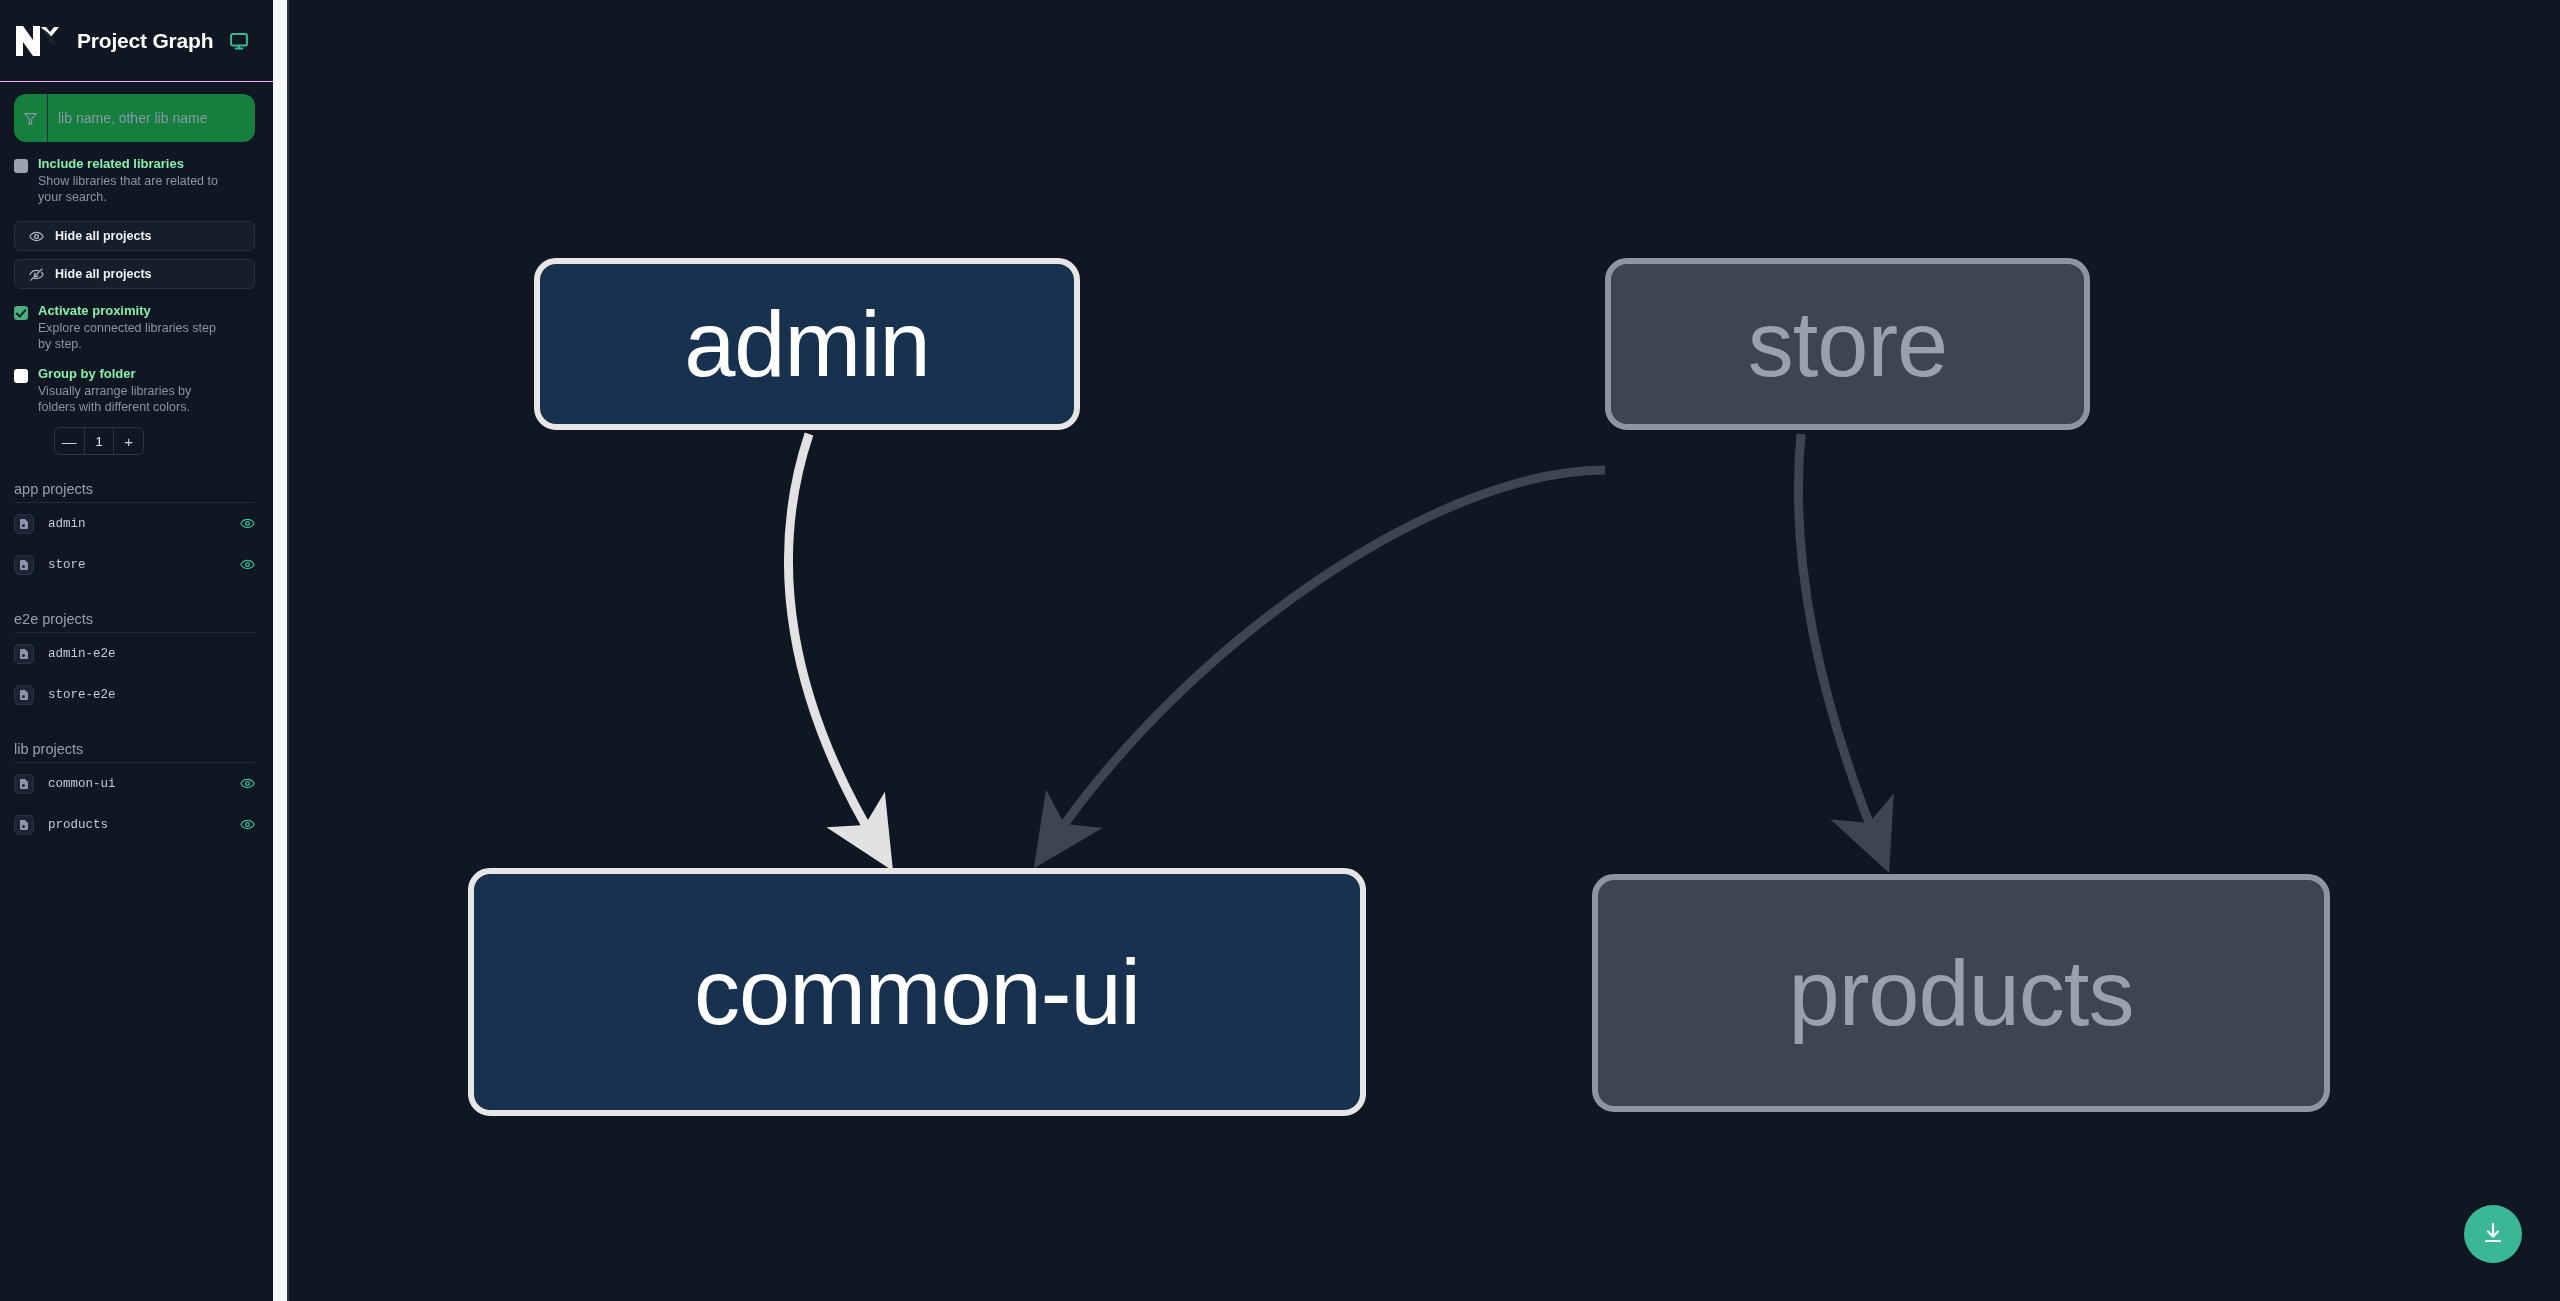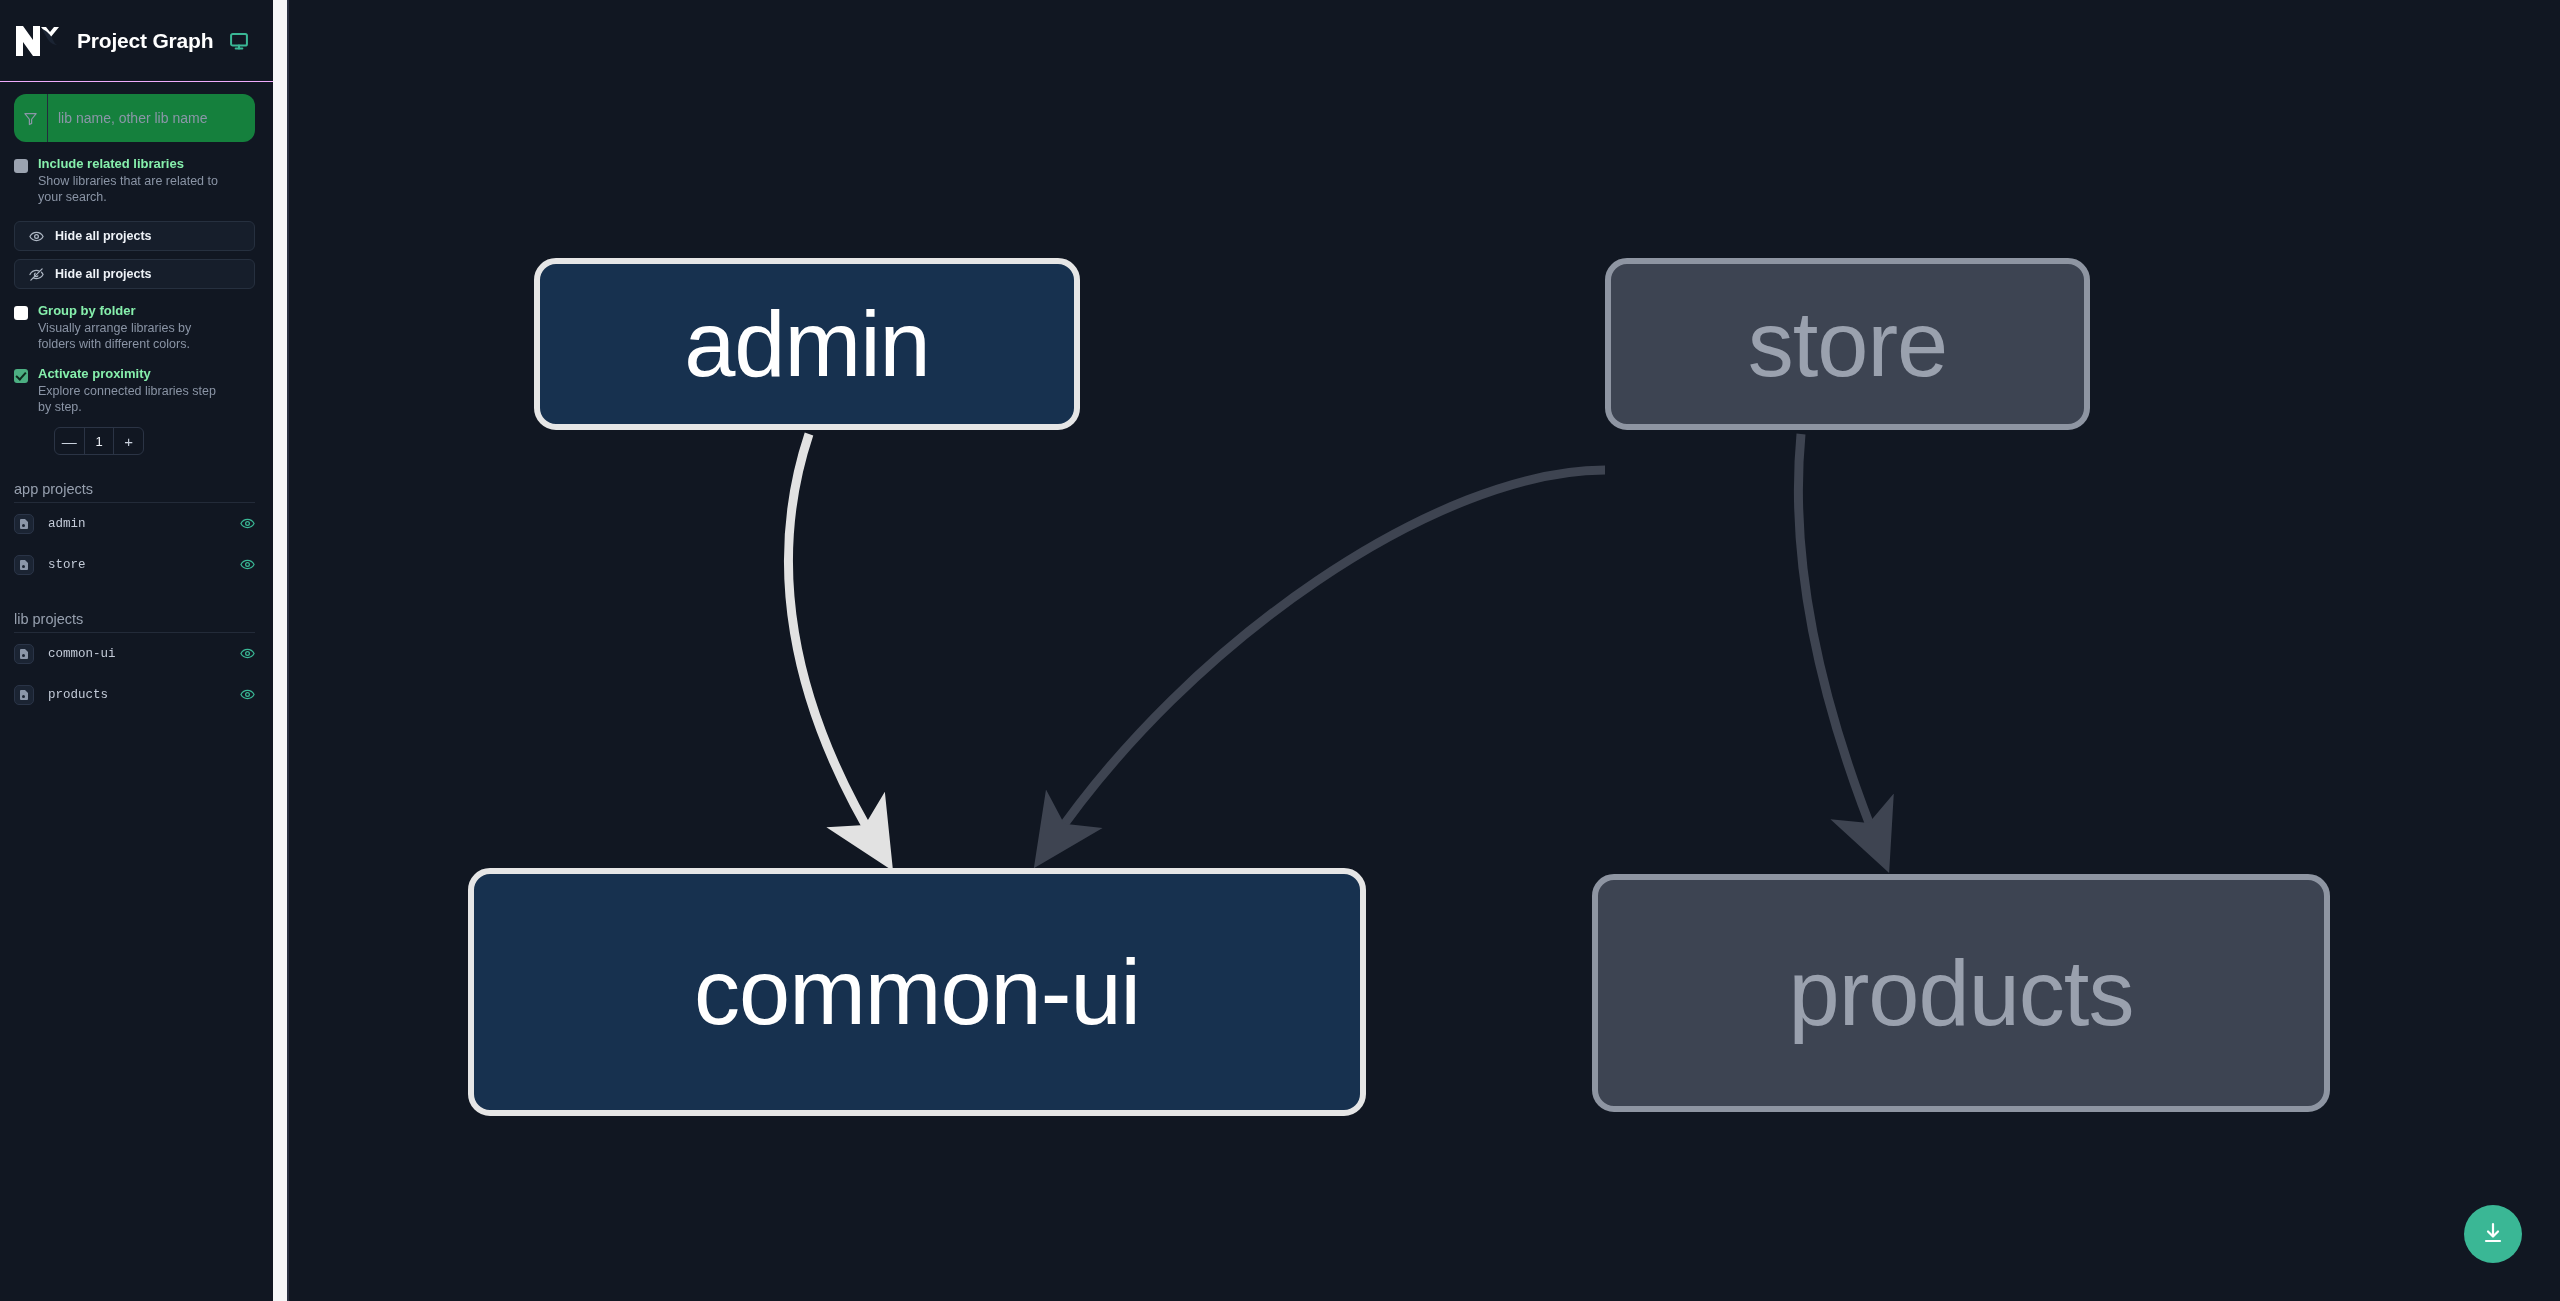--- a/index.html
+++ b/index.html
@@ -226,35 +226,35 @@
             <path d="M1.5 12S5 5.5 12 5.5c1.6 0 3 .3 4.3.9M20 8.4c1.6 1.7 2.5 3.6 2.5 3.6S19 18.5 12 18.5c-1.8 0-3.4-.4-4.7-1"></path>
             <path d="M9.9 9.9a3 3 0 104.2 4.2"></path>
             <line x1="3" y1="21" x2="21" y2="3"></line>
           </svg>
         </span>
         <span class="lbl">Hide all projects</span>
       </button>
     </div>
 
     <div class="opt-row">
+      <span class="cbx checked"></span>
+      <div class="opt-texts">
+        <span class="opt-title">Activate proximity</span>
+        <span class="opt-desc">Explore connected libraries step by step.</span>
+      </div>
+    </div>
+
+    <div class="opt-row">
       <span class="cbx white"></span>
       <div class="opt-texts">
         <span class="opt-title">Group by folder</span>
         <span class="opt-desc">Visually arrange libraries by folders with different colors.</span>
       </div>
     </div>
 
-    <div class="opt-row">
-      <span class="cbx checked"></span>
-      <div class="opt-texts">
-        <span class="opt-title">Activate proximity</span>
-        <span class="opt-desc">Explore connected libraries step by step.</span>
-      </div>
-    </div>
-
     <div class="stepper">
       <button>—</button>
       <span class="val">1</span>
       <button>+</button>
     </div>
 
     <div class="group">
       <div class="group-hd">app projects</div>
       <div class="proj-row">
         <span class="proj-chip">
@@ -281,20 +281,41 @@
         <span class="proj-name">store</span>
         <span class="eye-green">
           <svg viewBox="0 0 24 24" fill="none" stroke="currentColor" stroke-width="2" stroke-linecap="round" stroke-linejoin="round" xmlns="http://www.w3.org/2000/svg">
             <path d="M1.5 12S5 5.5 12 5.5 22.5 12 22.5 12 19 18.5 12 18.5 1.5 12 1.5 12z"></path>
             <circle cx="12" cy="12" r="3"></circle>
           </svg>
         </span>
       </div>
     </div>
 
+    <div class="group">
+      <div class="group-hd">e2e projects</div>
+      <div class="proj-row">
+        <span class="proj-chip">
+          <svg viewBox="0 0 24 24" fill="currentColor" xmlns="http://www.w3.org/2000/svg">
+            <path d="M14 2H6a2 2 0 00-2 2v16a2 2 0 002 2h12a2 2 0 002-2V8l-6-6z"></path>
+            <circle cx="11" cy="15" r="3" fill="#1b2433"></circle>
+          </svg>
+        </span>
+        <span class="proj-name">admin-e2e</span>
+      </div>
+      <div class="proj-row">
+        <span class="proj-chip">
+          <svg viewBox="0 0 24 24" fill="currentColor" xmlns="http://www.w3.org/2000/svg">
+            <path d="M14 2H6a2 2 0 00-2 2v16a2 2 0 002 2h12a2 2 0 002-2V8l-6-6z"></path>
+            <circle cx="11" cy="15" r="3" fill="#1b2433"></circle>
+          </svg>
+        </span>
+        <span class="proj-name">store-e2e</span>
+      </div>
+    </div>
 
     <div class="group">
       <div class="group-hd">lib projects</div>
       <div class="proj-row">
         <span class="proj-chip">
           <svg viewBox="0 0 24 24" fill="currentColor" xmlns="http://www.w3.org/2000/svg">
             <path d="M14 2H6a2 2 0 00-2 2v16a2 2 0 002 2h12a2 2 0 002-2V8l-6-6z"></path>
             <circle cx="11" cy="15" r="3" fill="#1b2433"></circle>
           </svg>
         </span>

